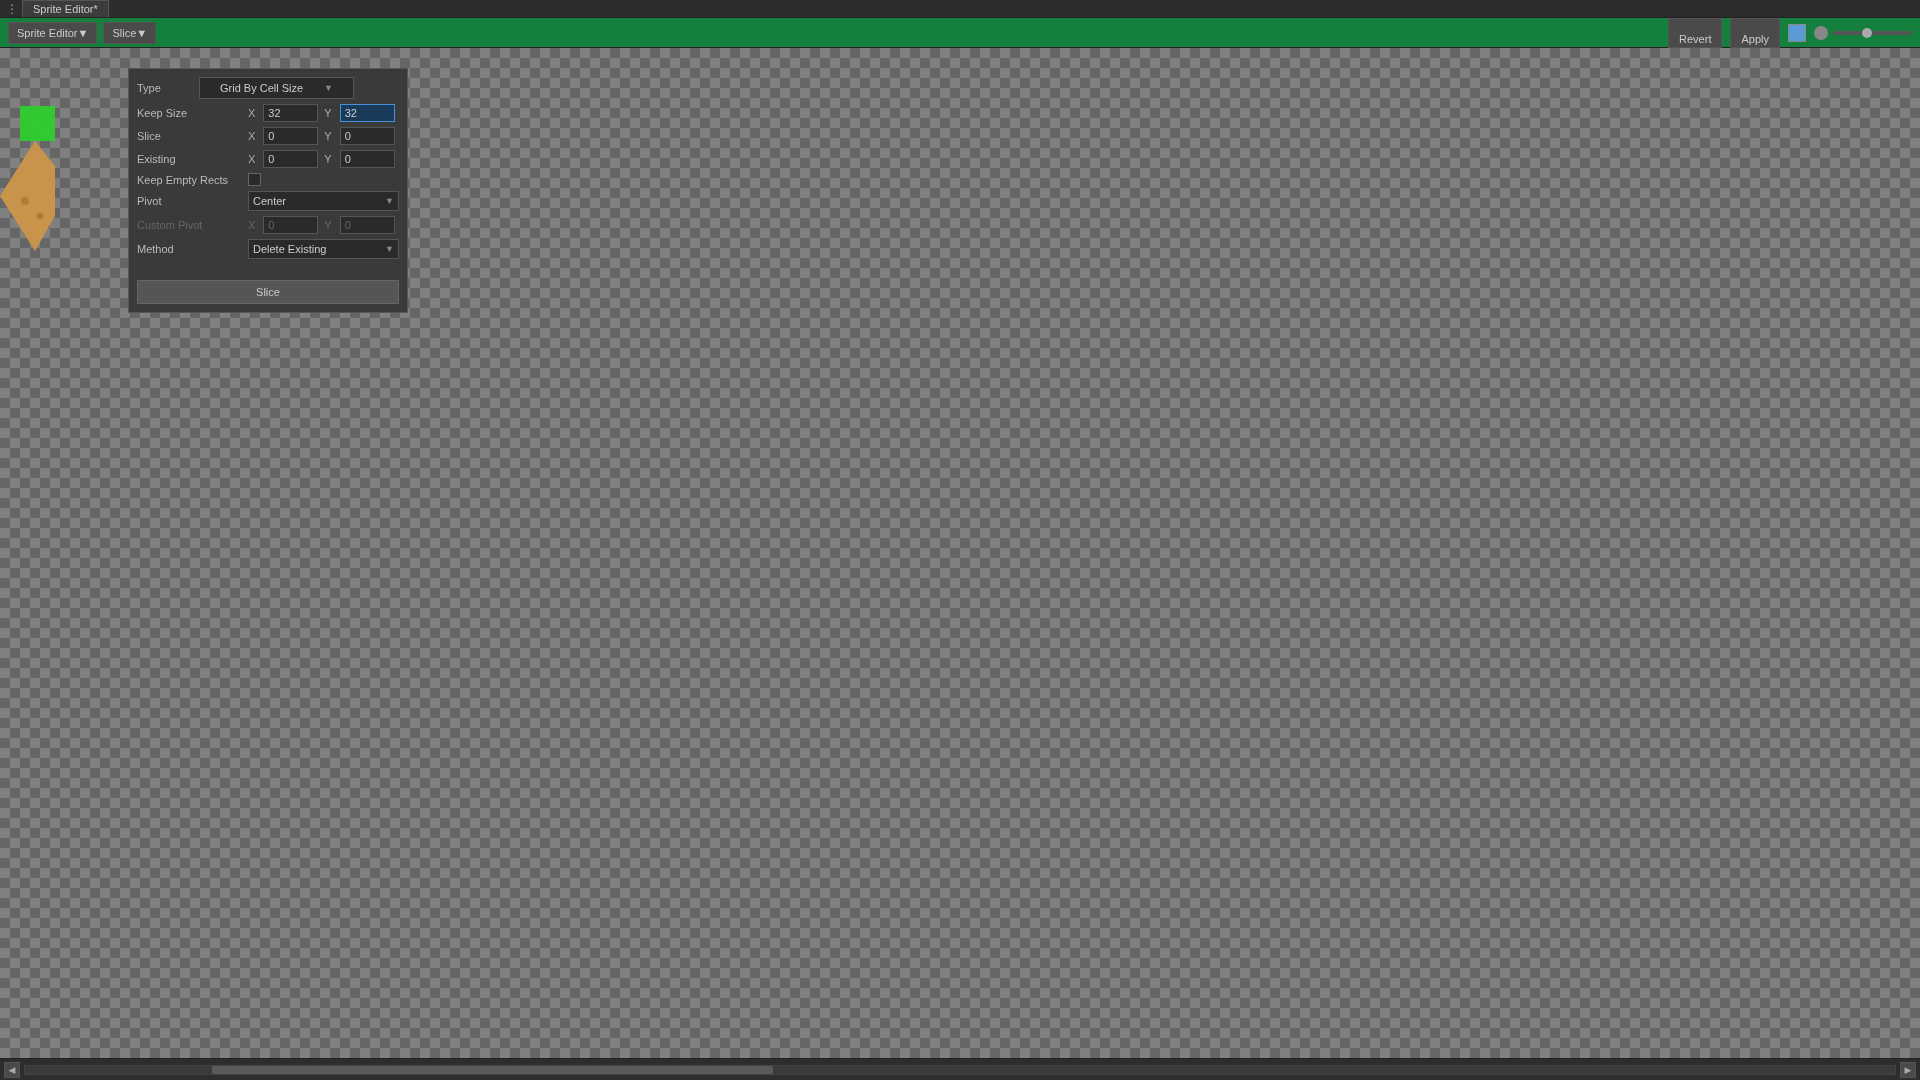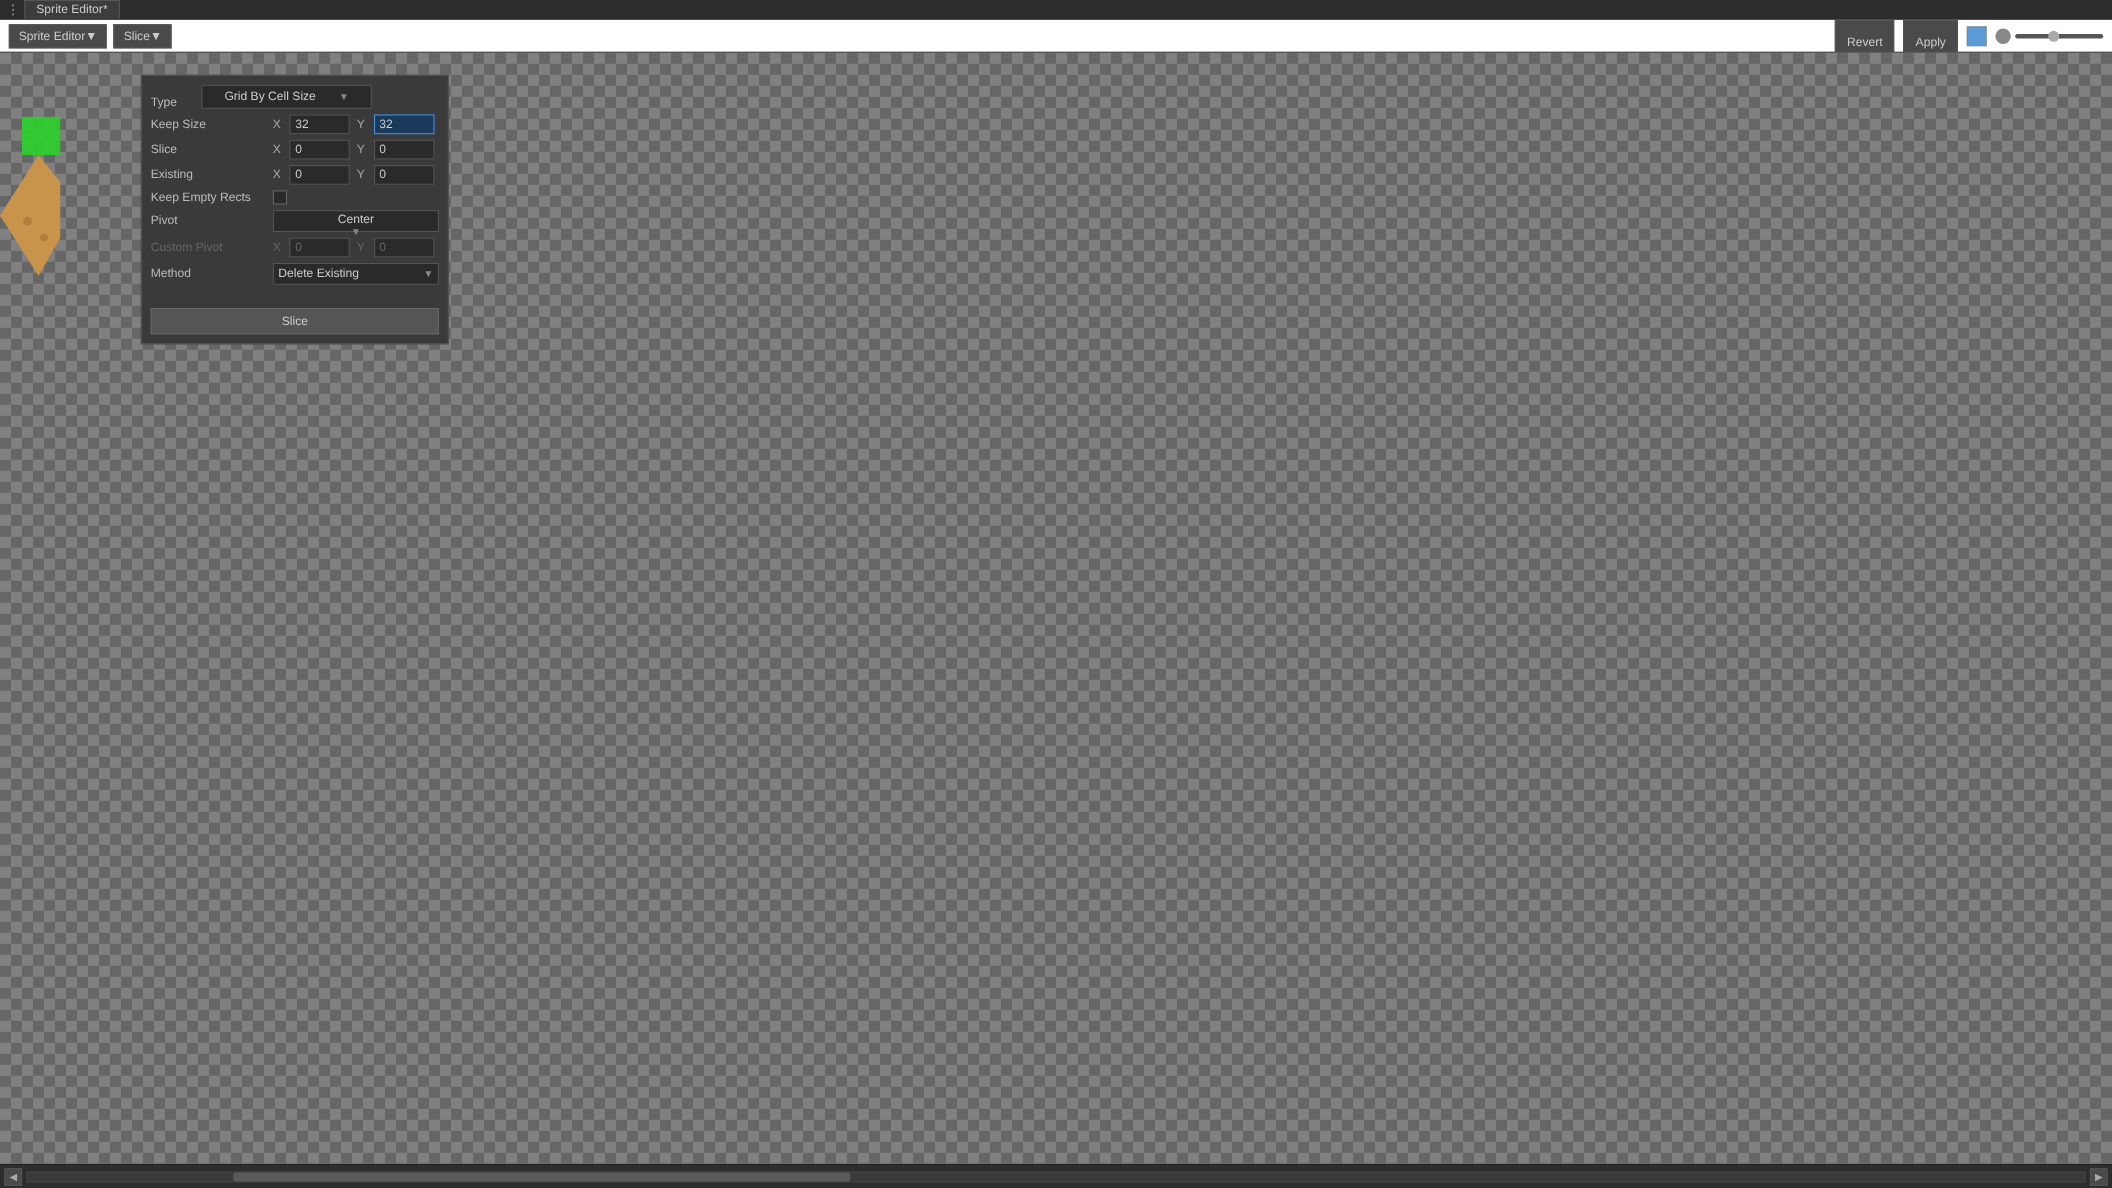--- a/index.html
+++ b/index.html
@@ -38,21 +38,21 @@
     #top-bar .tab-dots {
       color: #aaa;
       font-size: 12px;
       cursor: pointer;
     }
 
     
     #toolbar {
       width: 100%;
       height: 30px;
-      background: #ffffff;
+      background: #15803d;
       display: flex;
       align-items: center;
       padding: 0 8px;
       gap: 6px;
       border-bottom: 1px solid #222;
     }
     .toolbar-btn {
       background: #4a4a4a;
       color: #ccc;
       border: 1px solid #555;
@@ -211,22 +211,22 @@
       cursor: pointer;
       width: 100%;
       margin-top: 16px;
       height: 24px;
     }
     .dimmed { color: #666; }
 
     
     #type-row {
       display: flex;
-      align-items: flex-end;
-      gap: 6px;
+      align-items: center;
+      gap: 22px;
       margin-bottom: 5px;
     }
     #type-label {
       color: #bbb;
       font-size: 11px;
       width: 40px;
     }
     #type-dropdown {
       background: #2a2a2a;
       border: 1px solid #555;
@@ -360,21 +360,21 @@
 
       
       <div class="panel-row">
         <span class="panel-label">Keep Empty Rects</span>
         <div class="panel-checkbox"></div>
       </div>
 
       
       <div class="panel-row">
         <span class="panel-label">Pivot</span>
-        <div class="panel-dropdown" style="width:148px;flex-direction:column;">
+        <div class="panel-dropdown" style="width:148px;">
           <span>Center</span>
           <span class="panel-dropdown-arrow">▼</span>
         </div>
       </div>
 
       
       <div class="panel-row">
         <span class="panel-label dimmed">Custom Pivot</span>
         <span class="panel-coord-label dimmed">X</span>
         <input class="panel-input" type="text" style="color: rgb(102, 102, 102);" value="0">

